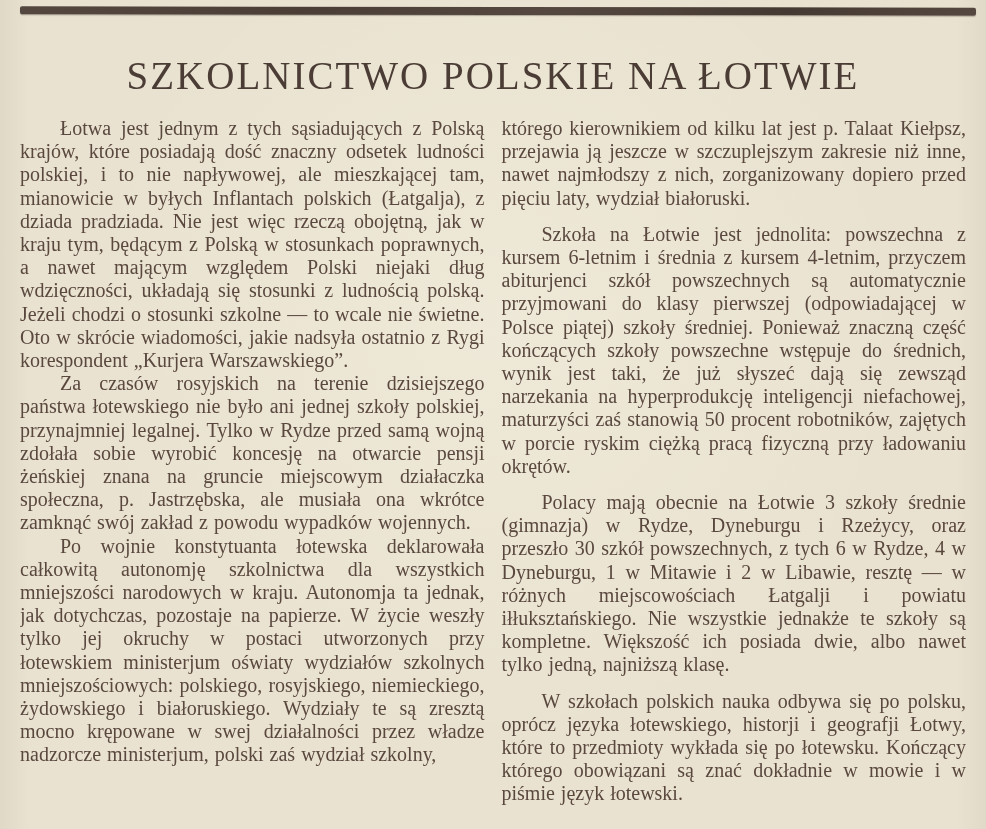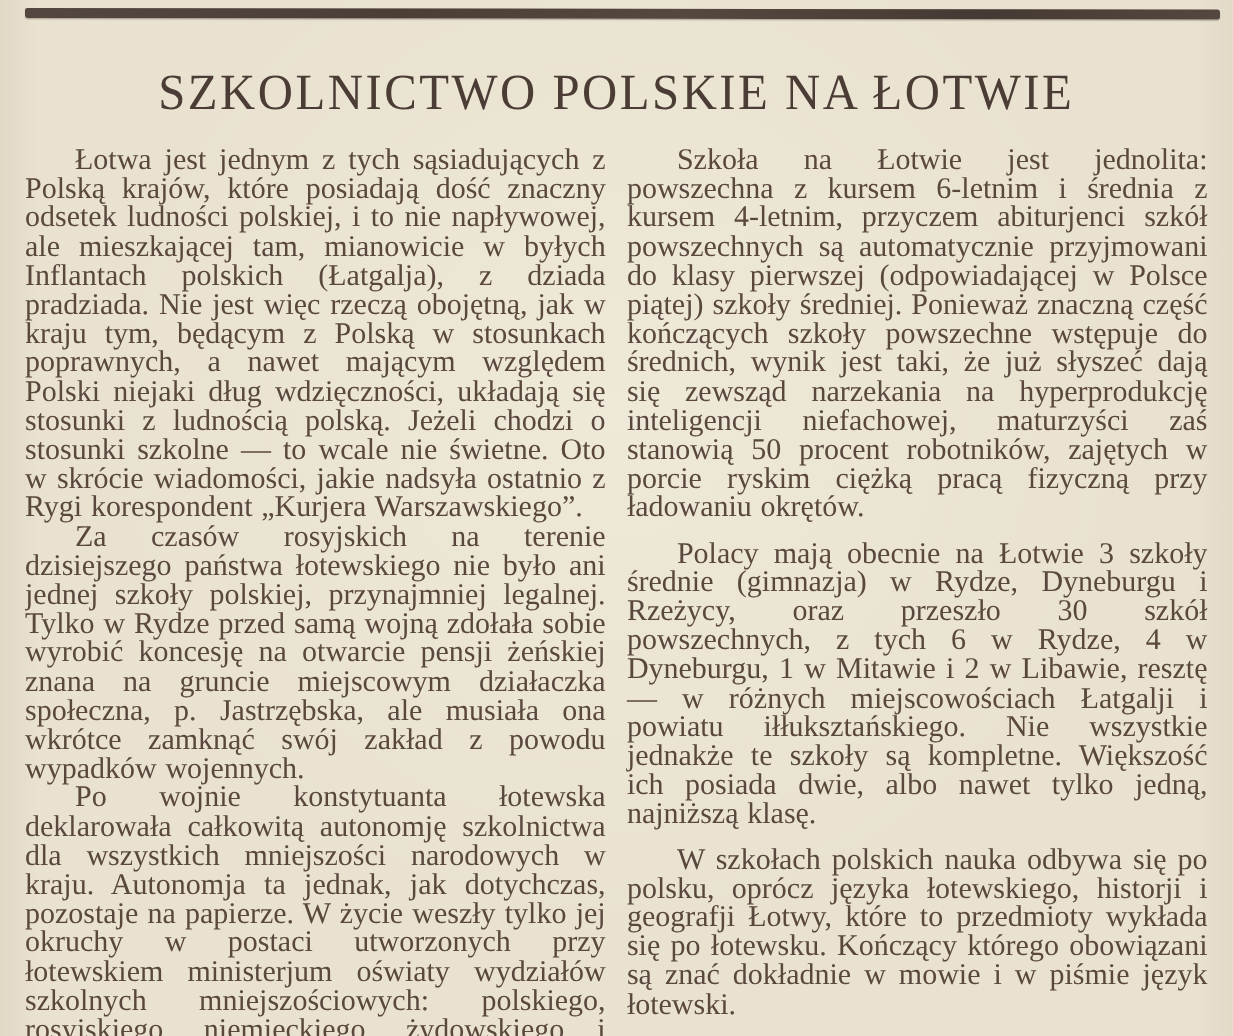--- a/index.html
+++ b/index.html
@@ -56,21 +56,21 @@
     display: flex;
     gap: 17px;
     overflow: hidden;
   }
   .column {
     flex: 1 1 0;
     min-width: 0;
   }
   .column p {
     margin: 0;
-    font-size: 24px;
+    font-size: 20px;
     line-height: 23.2px;
     text-align: justify;
     color: #5a483f;
     word-spacing: 1px;
   }
   .column p.indent {
     text-indent: 40px;
   }
   .column.right p {
     margin-bottom: 13px;
@@ -90,20 +90,21 @@
 
   <div class="columns">
 
     <div class="column left">
       <p class="indent">Łotwa jest jednym z tych sąsiadujących z Polską krajów, które posiadają dość znaczny odsetek ludności polskiej, i to nie napływowej, ale mieszkającej tam, mianowicie w byłych Inflantach polskich (Łatgalja), z dziada pradziada. Nie jest więc rzeczą obojętną, jak w kraju tym, będącym z Polską w stosunkach poprawnych, a nawet mającym względem Polski niejaki dług wdzięczności, układają się stosunki z ludnością polską. Jeżeli chodzi o stosunki szkolne — to wcale nie świetne. Oto w skrócie wiadomości, jakie nadsyła ostatnio z Rygi korespondent „Kurjera Warszawskiego”.</p>
       <p class="indent">Za czasów rosyjskich na terenie dzisiejszego państwa łotewskiego nie było ani jednej szkoły polskiej, przynajmniej legalnej. Tylko w Rydze przed samą wojną zdołała sobie wyrobić koncesję na otwarcie pensji żeńskiej znana na gruncie miejscowym działaczka społeczna, p. Jastrzębska, ale musiała ona wkrótce zamknąć swój zakład z powodu wypadków wojennych.</p>
       <p class="indent">Po wojnie konstytuanta łotewska deklarowała całkowitą autonomję szkolnictwa dla wszystkich mniejszości narodowych w kraju. Autonomja ta jednak, jak dotychczas, pozostaje na papierze. W życie weszły tylko jej okruchy w postaci utworzonych przy łotewskiem ministerjum oświaty wydziałów szkolnych mniejszościowych: polskiego, rosyjskiego, niemieckiego, żydowskiego i białoruskiego. Wydziały te są zresztą mocno krępowane w swej działalności przez władze nadzorcze ministerjum, polski zaś wydział szkolny,</p>
     </div>
 
     <div class="column right">
+      <p>którego kierownikiem od kilku lat jest p. Talaat Kiełpsz, przejawia ją jeszcze w szczuplejszym zakresie niż inne, nawet najmłodszy z nich, zorganizowany dopiero przed pięciu laty, wydział białoruski.</p>
       <p class="indent">Szkoła na Łotwie jest jednolita: powszechna z kursem 6-letnim i średnia z kursem 4-letnim, przyczem abiturjenci szkół powszechnych są automatycznie przyjmowani do klasy pierwszej (odpowiadającej w Polsce piątej) szkoły średniej. Ponieważ znaczną część kończących szkoły powszechne wstępuje do średnich, wynik jest taki, że już słyszeć dają się zewsząd narzekania na hyperprodukcję inteligencji niefachowej, maturzyści zaś stanowią 50 procent robotników, zajętych w porcie ryskim ciężką pracą fizyczną przy ładowaniu okrętów.</p>
       <p class="indent">Polacy mają obecnie na Łotwie 3 szkoły średnie (gimnazja) w Rydze, Dyneburgu i Rzeżycy, oraz przeszło 30 szkół powszechnych, z tych 6 w Rydze, 4 w Dyneburgu, 1 w Mitawie i 2 w Libawie, resztę — w różnych miejscowościach Łatgalji i powiatu iłłuksztańskiego. Nie wszystkie jednakże te szkoły są kompletne. Większość ich posiada dwie, albo nawet tylko jedną, najniższą klasę.</p>
       <p class="indent">W szkołach polskich nauka odbywa się po polsku, oprócz języka łotewskiego, historji i geografji Łotwy, które to przedmioty wykłada się po łotewsku. Kończący którego obowiązani są znać dokładnie w mowie i w piśmie język łotewski.</p>
     </div>
 
   </div>
 
 </div>
 
 </body></html>

